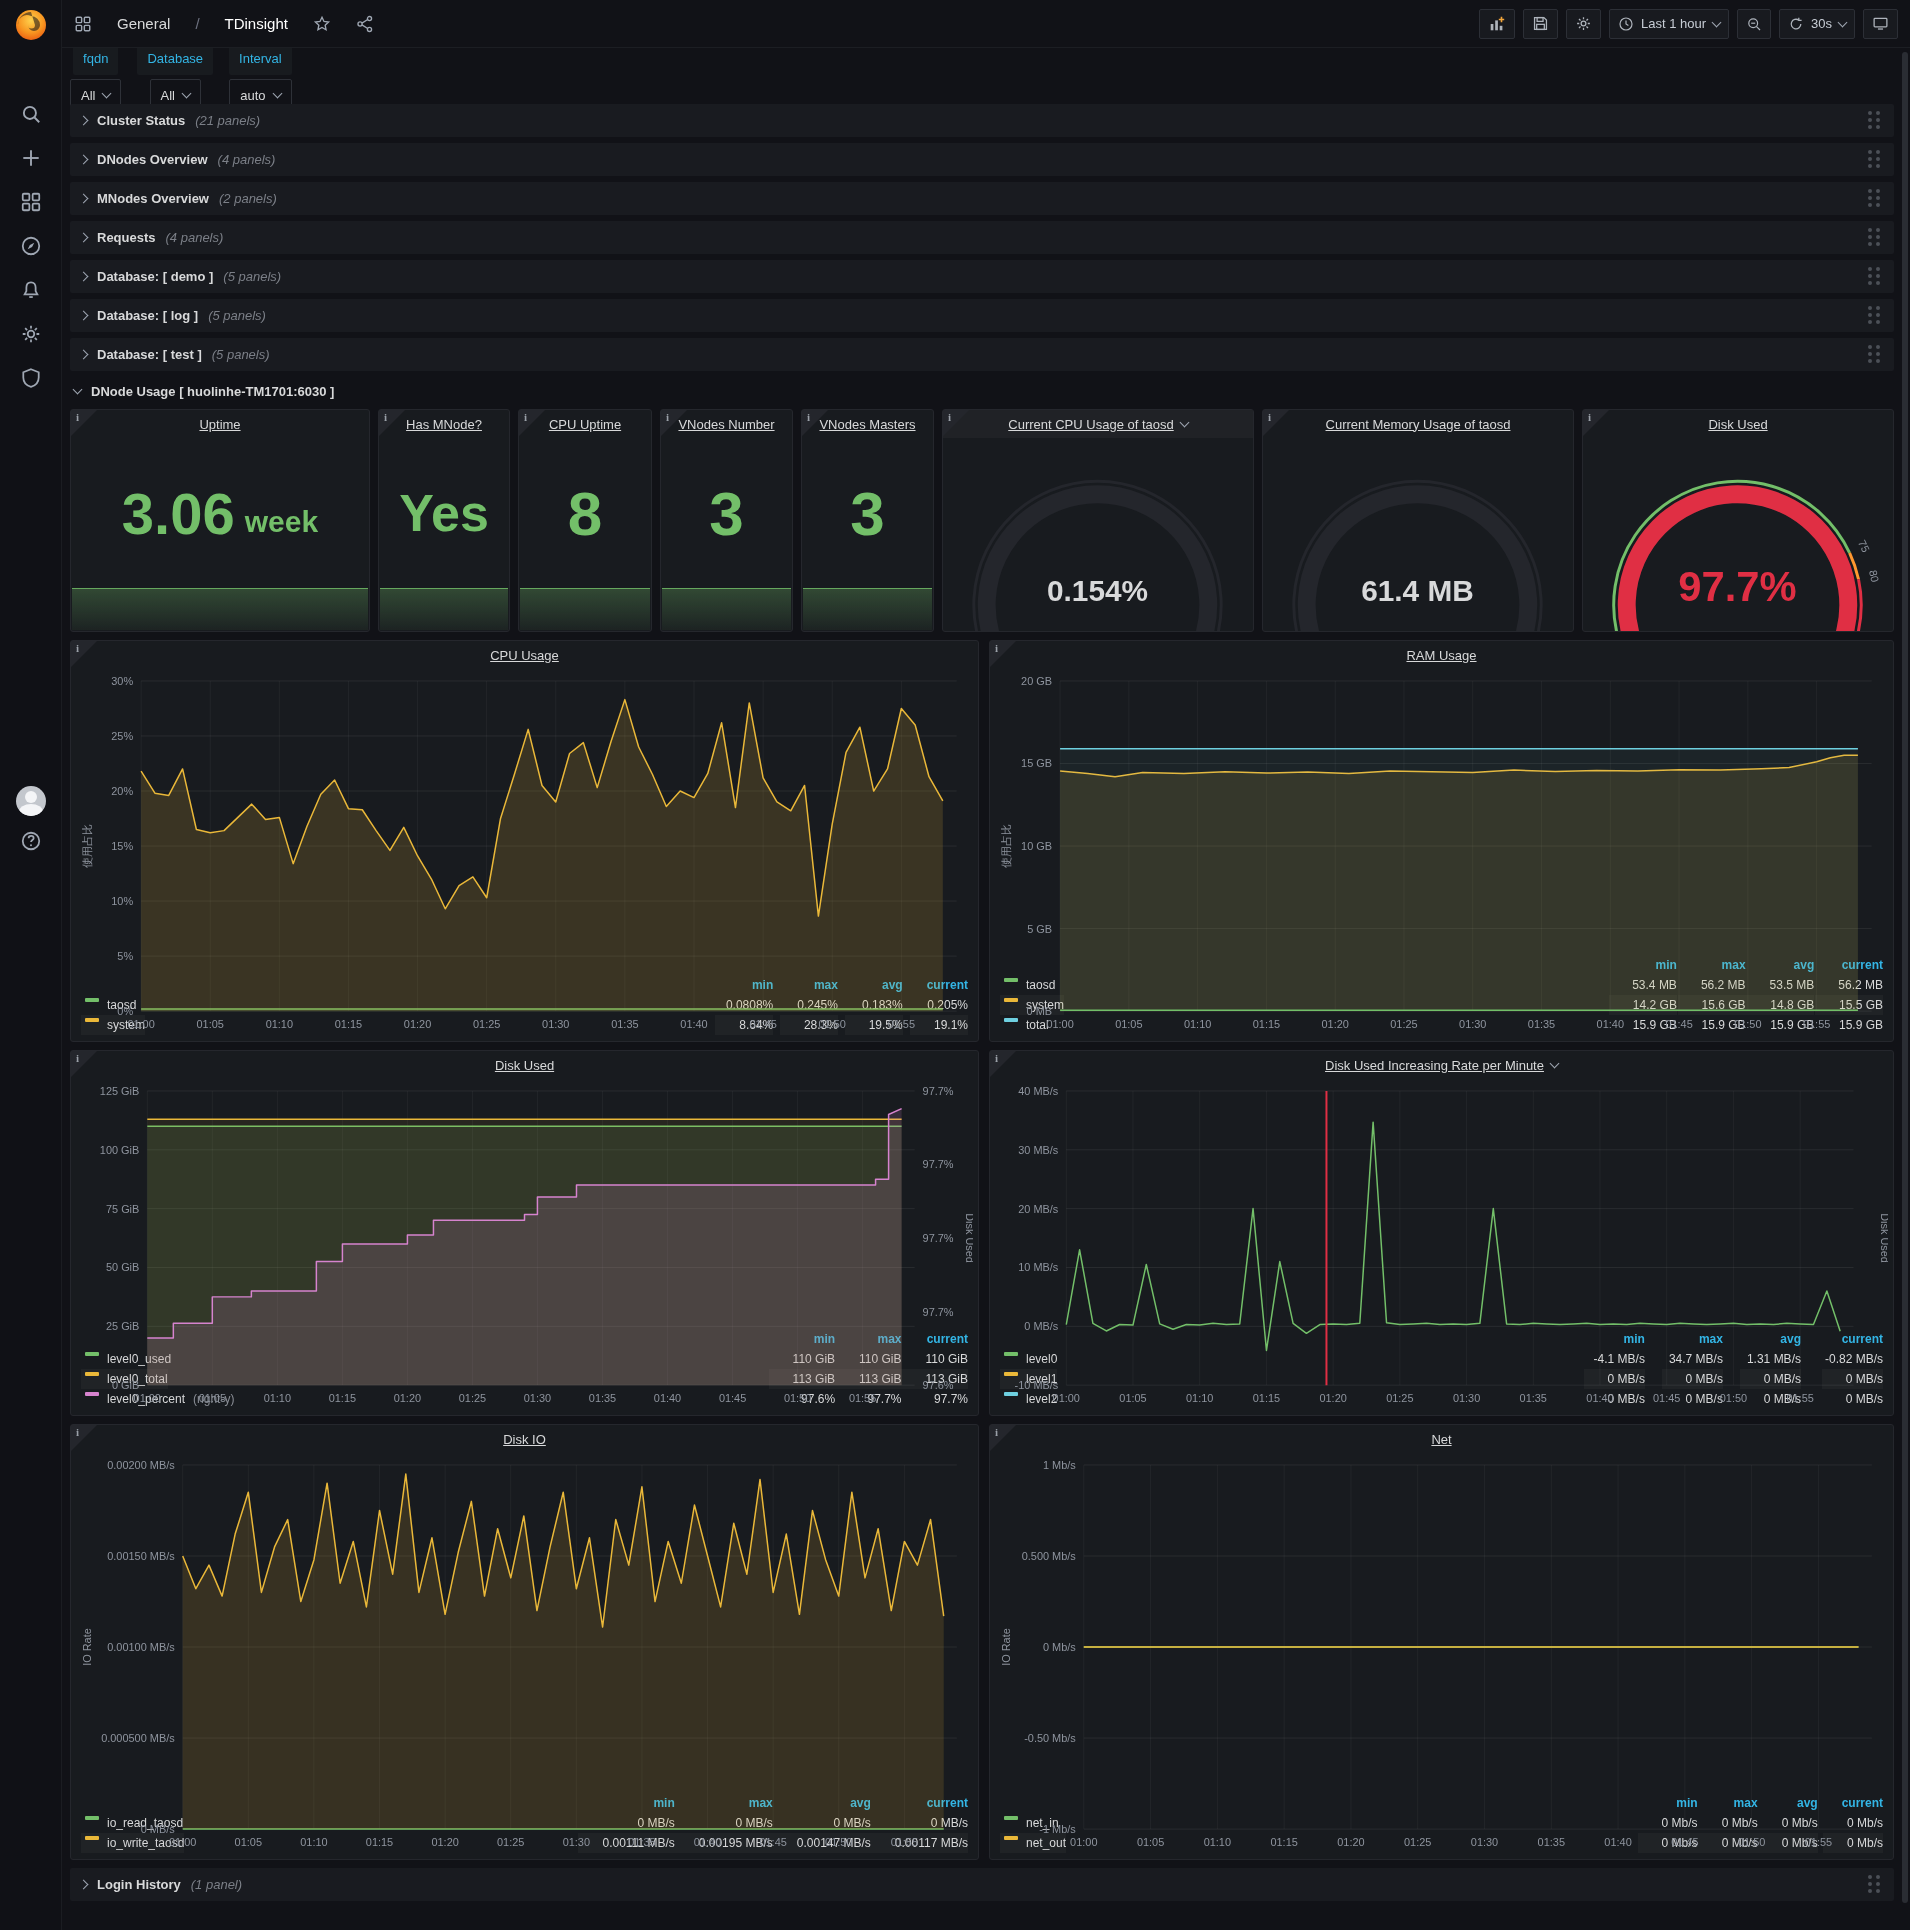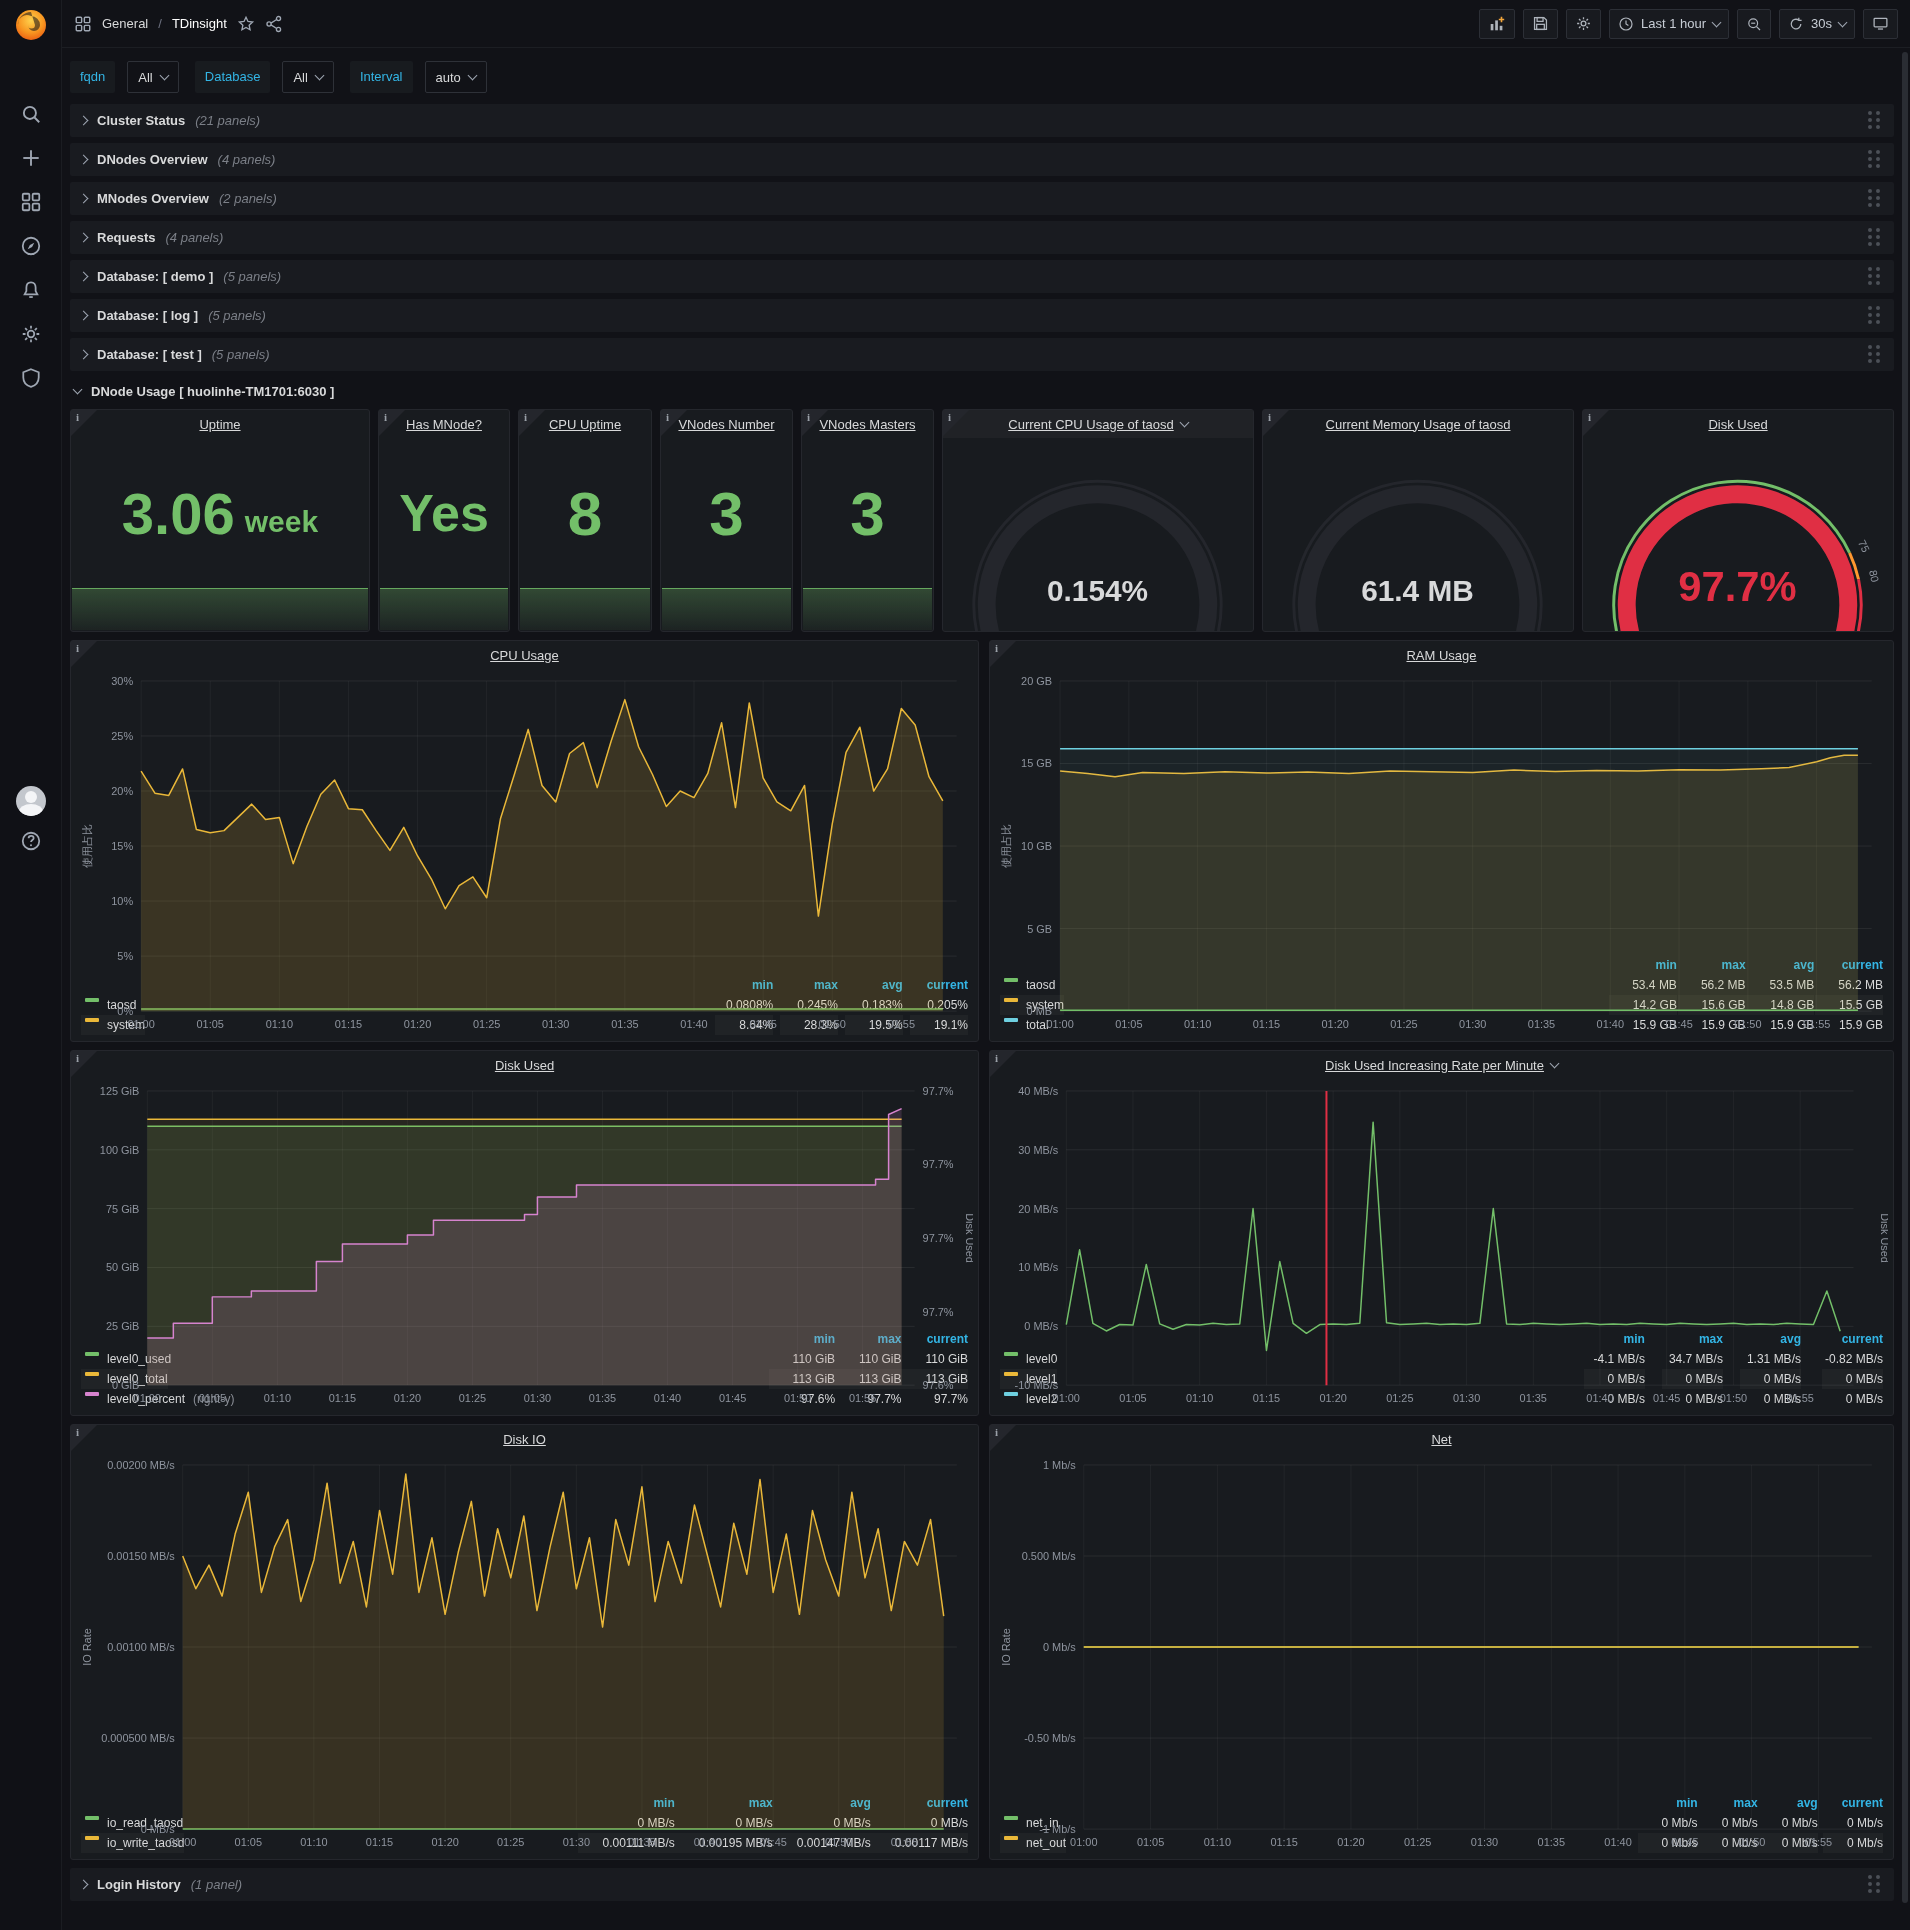--- a/index.html
+++ b/index.html
@@ -17,37 +17,37 @@
   .sicon svg { stroke:#9fa7b3; }
   .side-bottom { position:absolute; top:786px; left:0; width:62px; display:flex; flex-direction:column;
     align-items:center; gap:14px; }
   .avatar { width:30px; height:30px; border-radius:50%; background:#c3c7cd; position:relative; overflow:hidden; cursor:pointer;}
   .avatar::before { content:""; position:absolute; left:9px; top:5px; width:12px; height:12px; border-radius:50%; background:#f4f5f7; }
   .avatar::after { content:""; position:absolute; left:3px; top:18px; width:24px; height:16px; border-radius:50%; background:#f4f5f7; }
 
   
   .topnav { position:absolute; left:62px; right:0; top:0; height:48px; background:#111217;
     border-bottom:1px solid #1c1e23; display:flex; align-items:center; padding:0 12px; z-index:9; }
-  .crumb { display:flex; align-items:center; gap:10px; font-size:13px; }
+  .crumb { display:flex; align-items:center; gap:25px; font-size:15px; }
   .crumb .sep { color:#6e7280; }
   .crumb .ttl { color:#ffffff; }
   .nav-ic { width:18px; height:18px; cursor:pointer; }
   .nav-right { margin-left:auto; display:flex; align-items:center; gap:8px; }
   .tbtn { height:30px; min-width:32px; background:#181a1f; border:1px solid #2c2f36; border-radius:2px;
     display:flex; align-items:center; justify-content:center; gap:7px; padding:0 8px; color:#c7cdd5;
     font-size:13px; cursor:pointer; }
   .chev { width:7px; height:7px; border-right:1.5px solid #9fa7b3; border-bottom:1.5px solid #9fa7b3;
     display:inline-block; transform:rotate(45deg); margin-top:-3px; }
   .chev.right { transform:rotate(-45deg); margin-top:0; }
 
   
   .dash { position:absolute; left:62px; top:48px; right:0; bottom:0; padding:8px 16px 0 8px; }
 
   .varrow { display:flex; align-items:center; gap:16px; height:34px; margin:4px 0 10px 0; }
-  .vargroup { display:flex; align-items:center; gap:12px; }
+  .vargroup { display:flex; align-items:center; gap:4px;flex-direction:column; }
   .varlabel { height:32px; line-height:32px; padding:0 10px; background:#181b1f; color:#33b5e5;
     font-size:13px; font-weight:500; border-radius:2px; cursor:pointer; }
   .varval { height:32px; display:flex; align-items:center; gap:8px; padding:0 10px;
     border:1px solid #2e3138; border-radius:2px; color:#d8d9da; font-size:13px; cursor:pointer; }
 
   .rowhdr { height:33px; margin-bottom:6px; background:#191b20; border-radius:2px; display:flex;
     align-items:center; padding:0 10px; gap:10px; cursor:pointer; position:relative; }
   .rowhdr .rt { font-size:13px; font-weight:700; color:#d8d9da; }
   .rowhdr .rc { font-size:13px; font-style:italic; color:#7b7f87; }
   .rowhdr .drag { position:absolute; right:22px; top:7px; width:4px; height:4px; border-radius:50%;

